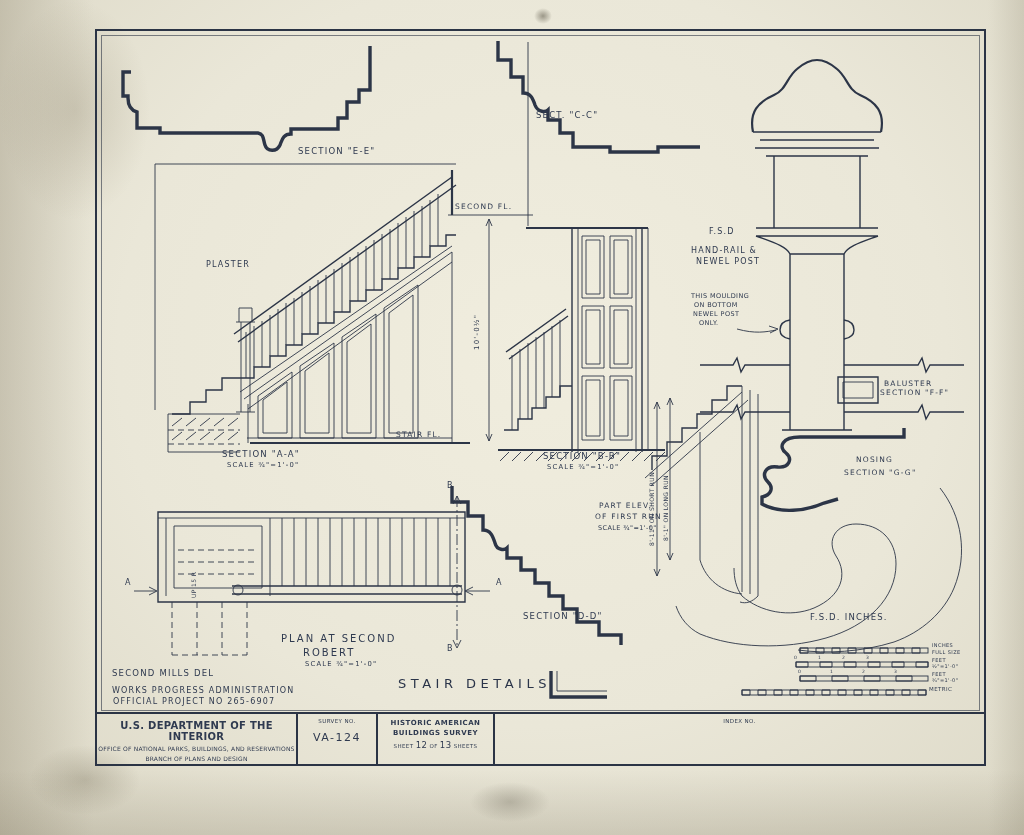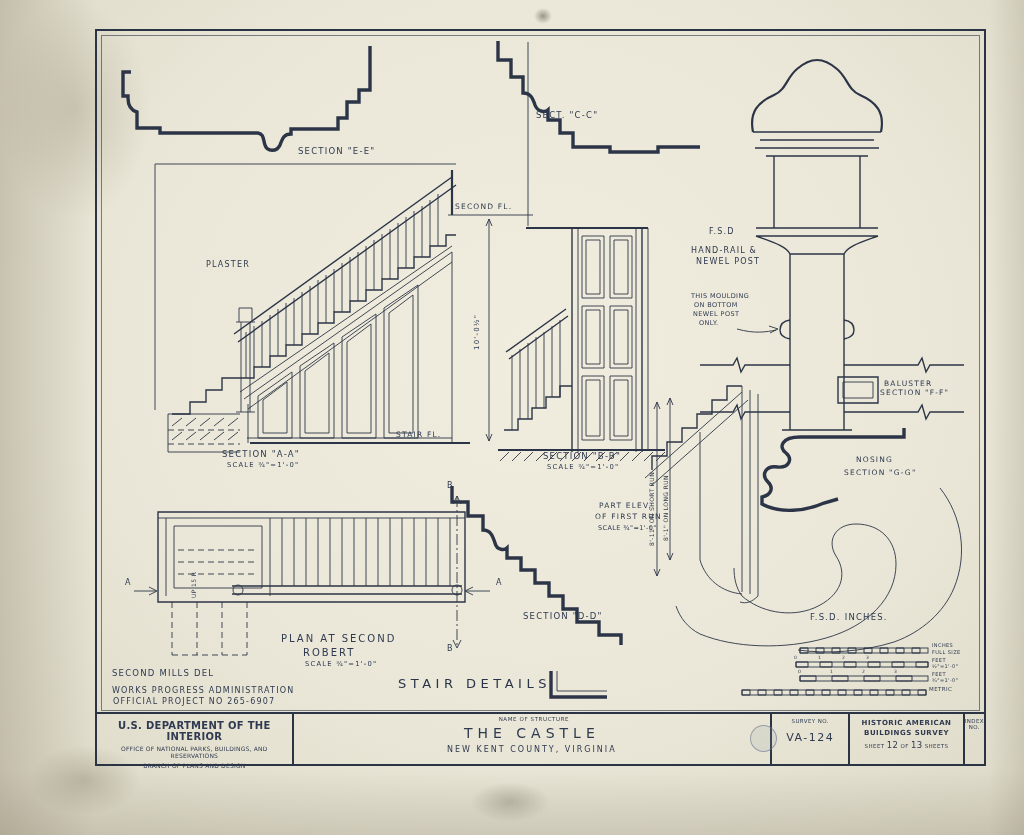--- a/index.html
+++ b/index.html
@@ -232,26 +232,20 @@
   <div class="lbl tiny" style="left:830px;top:670px;font-size:4.5px">1</div>
   <div class="lbl tiny" style="left:862px;top:670px;font-size:4.5px">2</div>
   <div class="lbl tiny" style="left:894px;top:670px;font-size:4.5px">3</div>
 
   <div class="titleblock">
     <div class="tb-cell tb-agency">
       <div class="ag1">U.S. DEPARTMENT OF THE INTERIOR</div>
       <div class="ag2">OFFICE OF NATIONAL PARKS, BUILDINGS, AND RESERVATIONS</div>
       <div class="ag2">BRANCH OF PLANS AND DESIGN</div>
     </div>
-    <div class="tb-cell tb-center">
-      <div class="tb-namelabel">NAME OF STRUCTURE</div>
-      <div class="tb-structure">THE CASTLE</div>
-      <div class="tb-location">NEW KENT COUNTY, VIRGINIA</div>
-      <div class="stamp"></div>
-    </div>
     <div class="tb-cell tb-survey">
       <div class="tb-small">SURVEY NO.</div>
       <div class="tb-surveyno">VA-124</div>
     </div>
     <div class="tb-cell tb-habs">
       <div class="tb-habs1">HISTORIC AMERICAN</div>
       <div class="tb-habs1">BUILDINGS SURVEY</div>
       <div class="tb-sheet">
         <span>SHEET</span>
         <span class="n">12</span>

